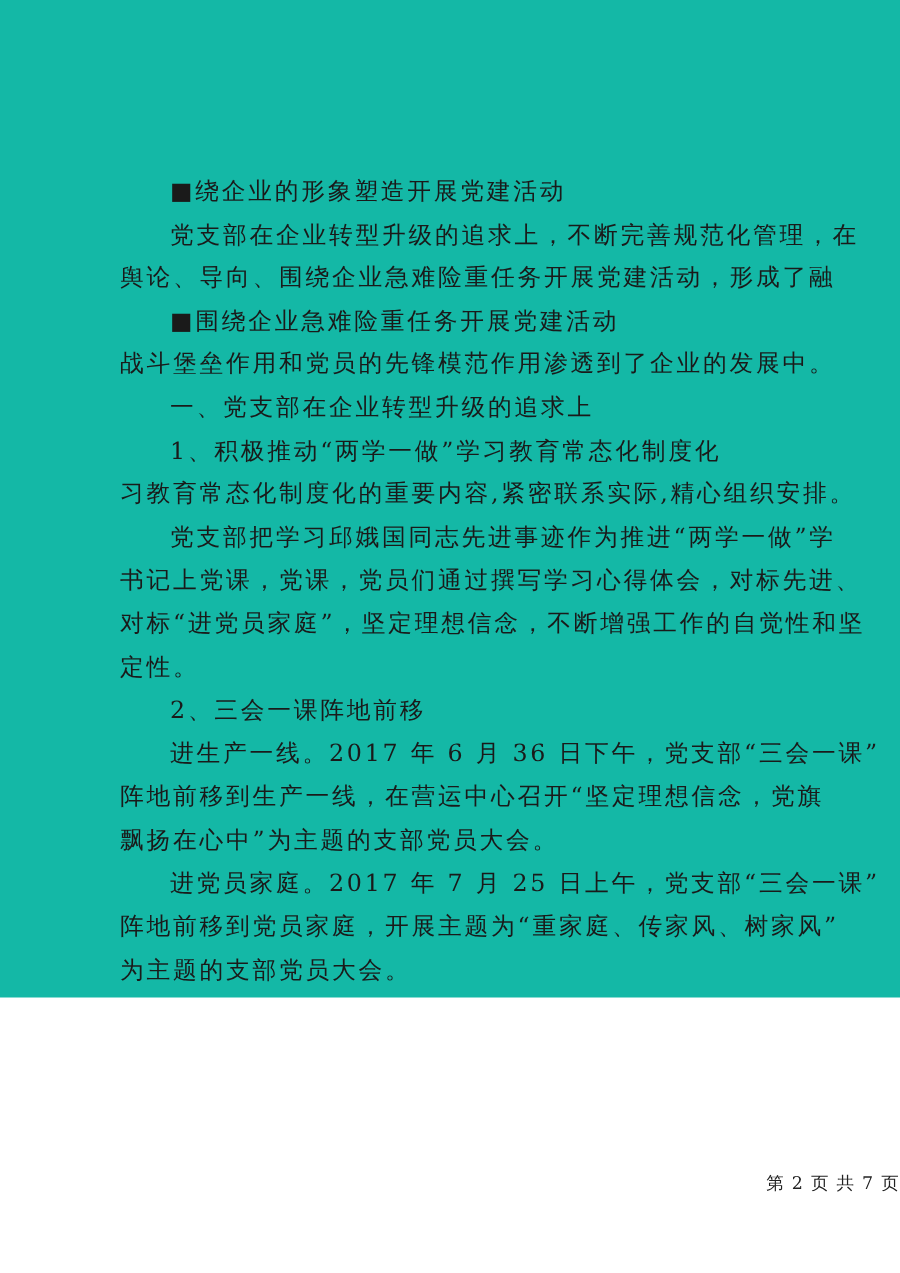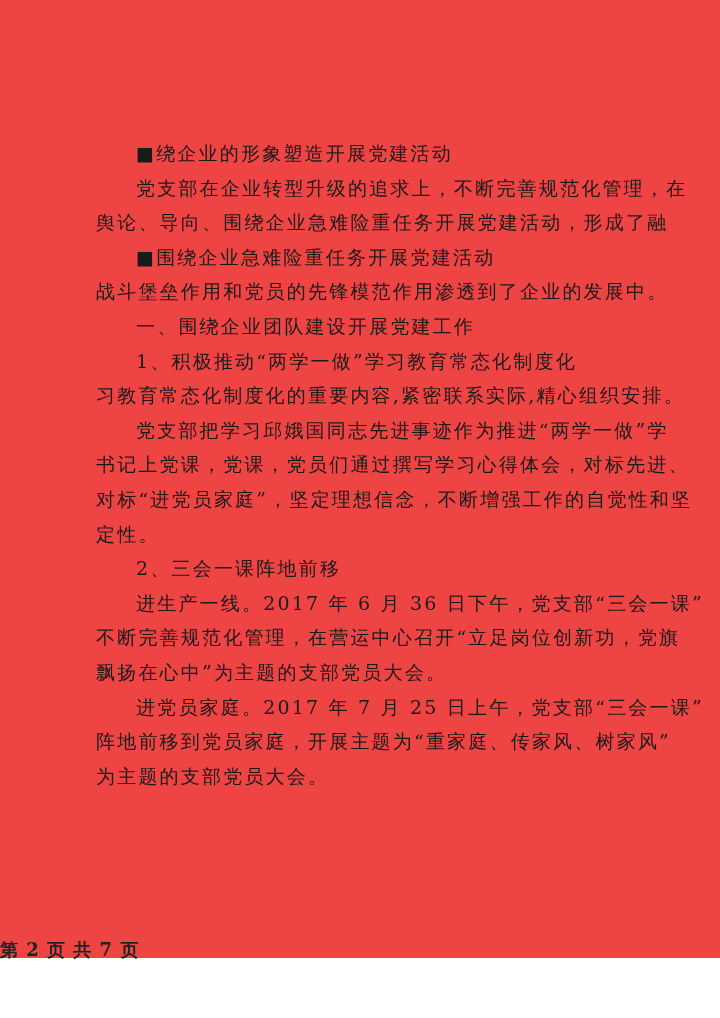--- a/index.html
+++ b/index.html
@@ -12,47 +12,46 @@
       height: 1018px;
       position: relative;
       overflow: hidden;
       font-family: "DejaVu Serif", "Liberation Serif", serif;
       color: #1a1a1a;
     }
     .page {
       position: absolute;
       left: 0; top: 0;
       width: 720px;
-      height: 958px;
-      background: #ef4444;
+      height: 798px;
+      background: #14b8a6;
     }
     .content {
       position: absolute;
       left: 96px;
       top: 136px;
       width: 540px;
     }
     .line {
       height: 34.6px;
       line-height: 34.6px;
       font-size: 19px;
       letter-spacing: 2.2px;
       white-space: nowrap;
     }
     .indent { padding-left: 40px; }
     .footer {
       position: absolute;
       left: 0;
       width: 720px;
       top: 938px;
-      text-align: left;
-      font-size: 18px;
+      text-align: right;
+      font-size: 14px;
       letter-spacing: 1px;
       color: #222;
-      font-weight: bold;
     }
   </style>
 </head>
 <body>
 
 <div class="page">
   <div class="content">
 
     <div>
       <div class="line indent">■绕企业的形象塑造开展党建活动</div>
@@ -65,42 +64,42 @@
 
     <div>
       <div class="line indent">■围绕企业急难险重任务开展党建活动</div>
     </div>
 
     <div>
       <div class="line">战斗堡垒作用和党员的先锋模范作用渗透到了企业的发展中。</div>
     </div>
 
     <div>
-      <div class="line indent">一、围绕企业团队建设开展党建工作</div>
+      <div class="line indent">一、党支部在企业转型升级的追求上</div>
     </div>
 
     <div>
       <div class="line indent">1、积极推动“两学一做”学习教育常态化制度化</div>
     </div>
 
     <div>
       <div class="line">习教育常态化制度化的重要内容,紧密联系实际,精心组织安排。</div>
       <div class="line indent">党支部把学习邱娥国同志先进事迹作为推进“两学一做”学</div>
       <div class="line">书记上党课，党课，党员们通过撰写学习心得体会，对标先进、</div>
       <div class="line">对标“进党员家庭”，坚定理想信念，不断增强工作的自觉性和坚</div>
       <div class="line">定性。</div>
     </div>
 
     <div>
       <div class="line indent">2、三会一课阵地前移</div>
     </div>
 
     <div>
       <div class="line indent">进生产一线。2017 年 6 月 36 日下午，党支部“三会一课”</div>
-      <div class="line">不断完善规范化管理，在营运中心召开“立足岗位创新功，党旗</div>
+      <div class="line">阵地前移到生产一线，在营运中心召开“坚定理想信念，党旗</div>
       <div class="line">飘扬在心中”为主题的支部党员大会。</div>
     </div>
 
     <div>
       <div class="line indent">进党员家庭。2017 年 7 月 25 日上午，党支部“三会一课”</div>
       <div class="line">阵地前移到党员家庭，开展主题为“重家庭、传家风、树家风”</div>
       <div class="line">为主题的支部党员大会。</div>
     </div>
 
   </div>

